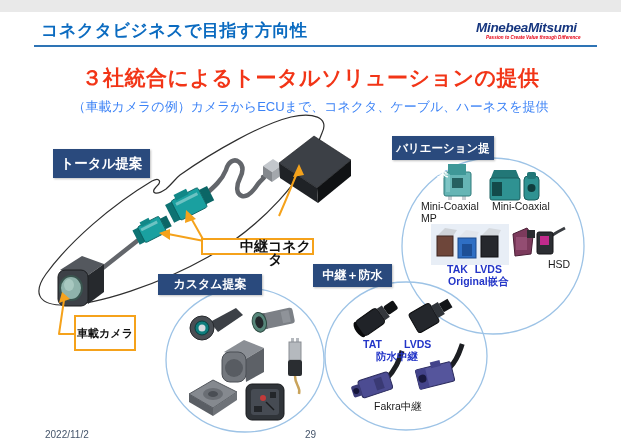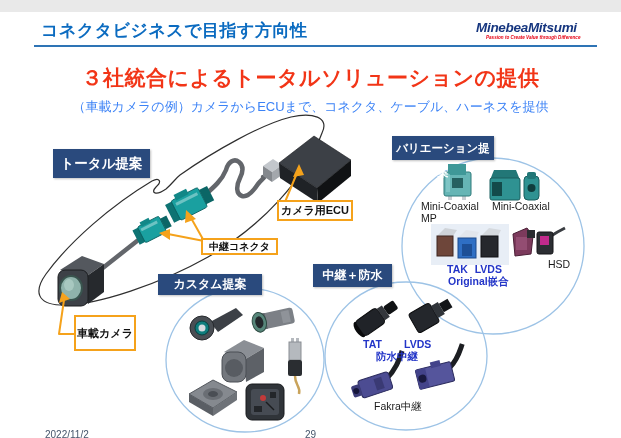--- a/index.html
+++ b/index.html
@@ -19,21 +19,21 @@
   .subheading{left:0;top:86px;width:621px;text-align:center;font-size:13px;color:#3b82f6;}
   
   .navy{background:#2A4A7D;color:#fff;font-weight:bold;text-align:center;box-shadow:1px 1px 2px rgba(0,0,0,.25);}
   .lbl-total{left:53px;top:137px;width:97px;height:29px;line-height:29px;font-size:13.5px;}
   .lbl-custom{left:158px;top:262px;width:104px;height:21px;line-height:21px;font-size:12px;}
   .lbl-wp{left:313px;top:252px;width:79px;height:23px;line-height:23px;font-size:12px;}
   .lbl-var{left:392px;top:124px;width:102px;height:24px;line-height:24px;font-size:11.5px;}
   
   .callout{background:#fff;border:2px solid #F5A21B;color:#111;font-weight:bold;text-align:center;}
   .co-ecu{left:277px;top:188px;width:72px;height:17px;line-height:17px;font-size:11px;}
-  .co-relay{left:201px;top:226px;width:73px;height:13px;line-height:13px;font-size:10px;}
+  .co-relay{left:201px;top:226px;width:73px;height:13px;line-height:13px;font-size:14px;padding-left:36px;}
   .co-cam{left:74px;top:303px;width:58px;height:32px;line-height:32px;font-size:11px;}
   
   .ptxt{font-size:10.5px;color:#1a1a1a;line-height:12px;white-space:nowrap;}
   .bluetxt{color:#2335C8;font-weight:bold;}
   .t-minimp{left:421px;top:188px;}
   .t-mini{left:492px;top:188px;}
   .t-tak{left:447px;top:251px;word-spacing:4px;}
   .t-org{left:448px;top:263px;}
   .t-hsd{left:548px;top:246px;}
   .t-tat{left:363px;top:326px;}
@@ -230,21 +230,20 @@
     <div class="tagline">Passion to Create Value through Difference</div>
   </div>
   <div class="abs heading">３社統合によるトータルソリューションの提供</div>
   <div class="abs subheading">（車載カメラの例）カメラからECUまで、コネクタ、ケーブル、ハーネスを提供</div>
 
   <div class="abs navy lbl-total">トータル提案</div>
   <div class="abs navy lbl-custom">カスタム提案</div>
   <div class="abs navy lbl-wp">中継＋防水</div>
   <div class="abs navy lbl-var">バリエーション提案</div>
 
-  <div class="abs callout co-ecu">カメラ用ECU</div>
   <div class="abs callout co-relay">中継コネクタ</div>
   <div class="abs callout co-cam">車載カメラ</div>
 
   <div class="abs ptxt t-minimp">
     <div>Mini-Coaxial</div>
     <div>MP</div>
   </div>
   <div class="abs ptxt t-mini">Mini-Coaxial</div>
   <div class="abs ptxt bluetxt t-tak">TAK LVDS</div>
   <div class="abs ptxt bluetxt t-org">Original嵌合</div>

